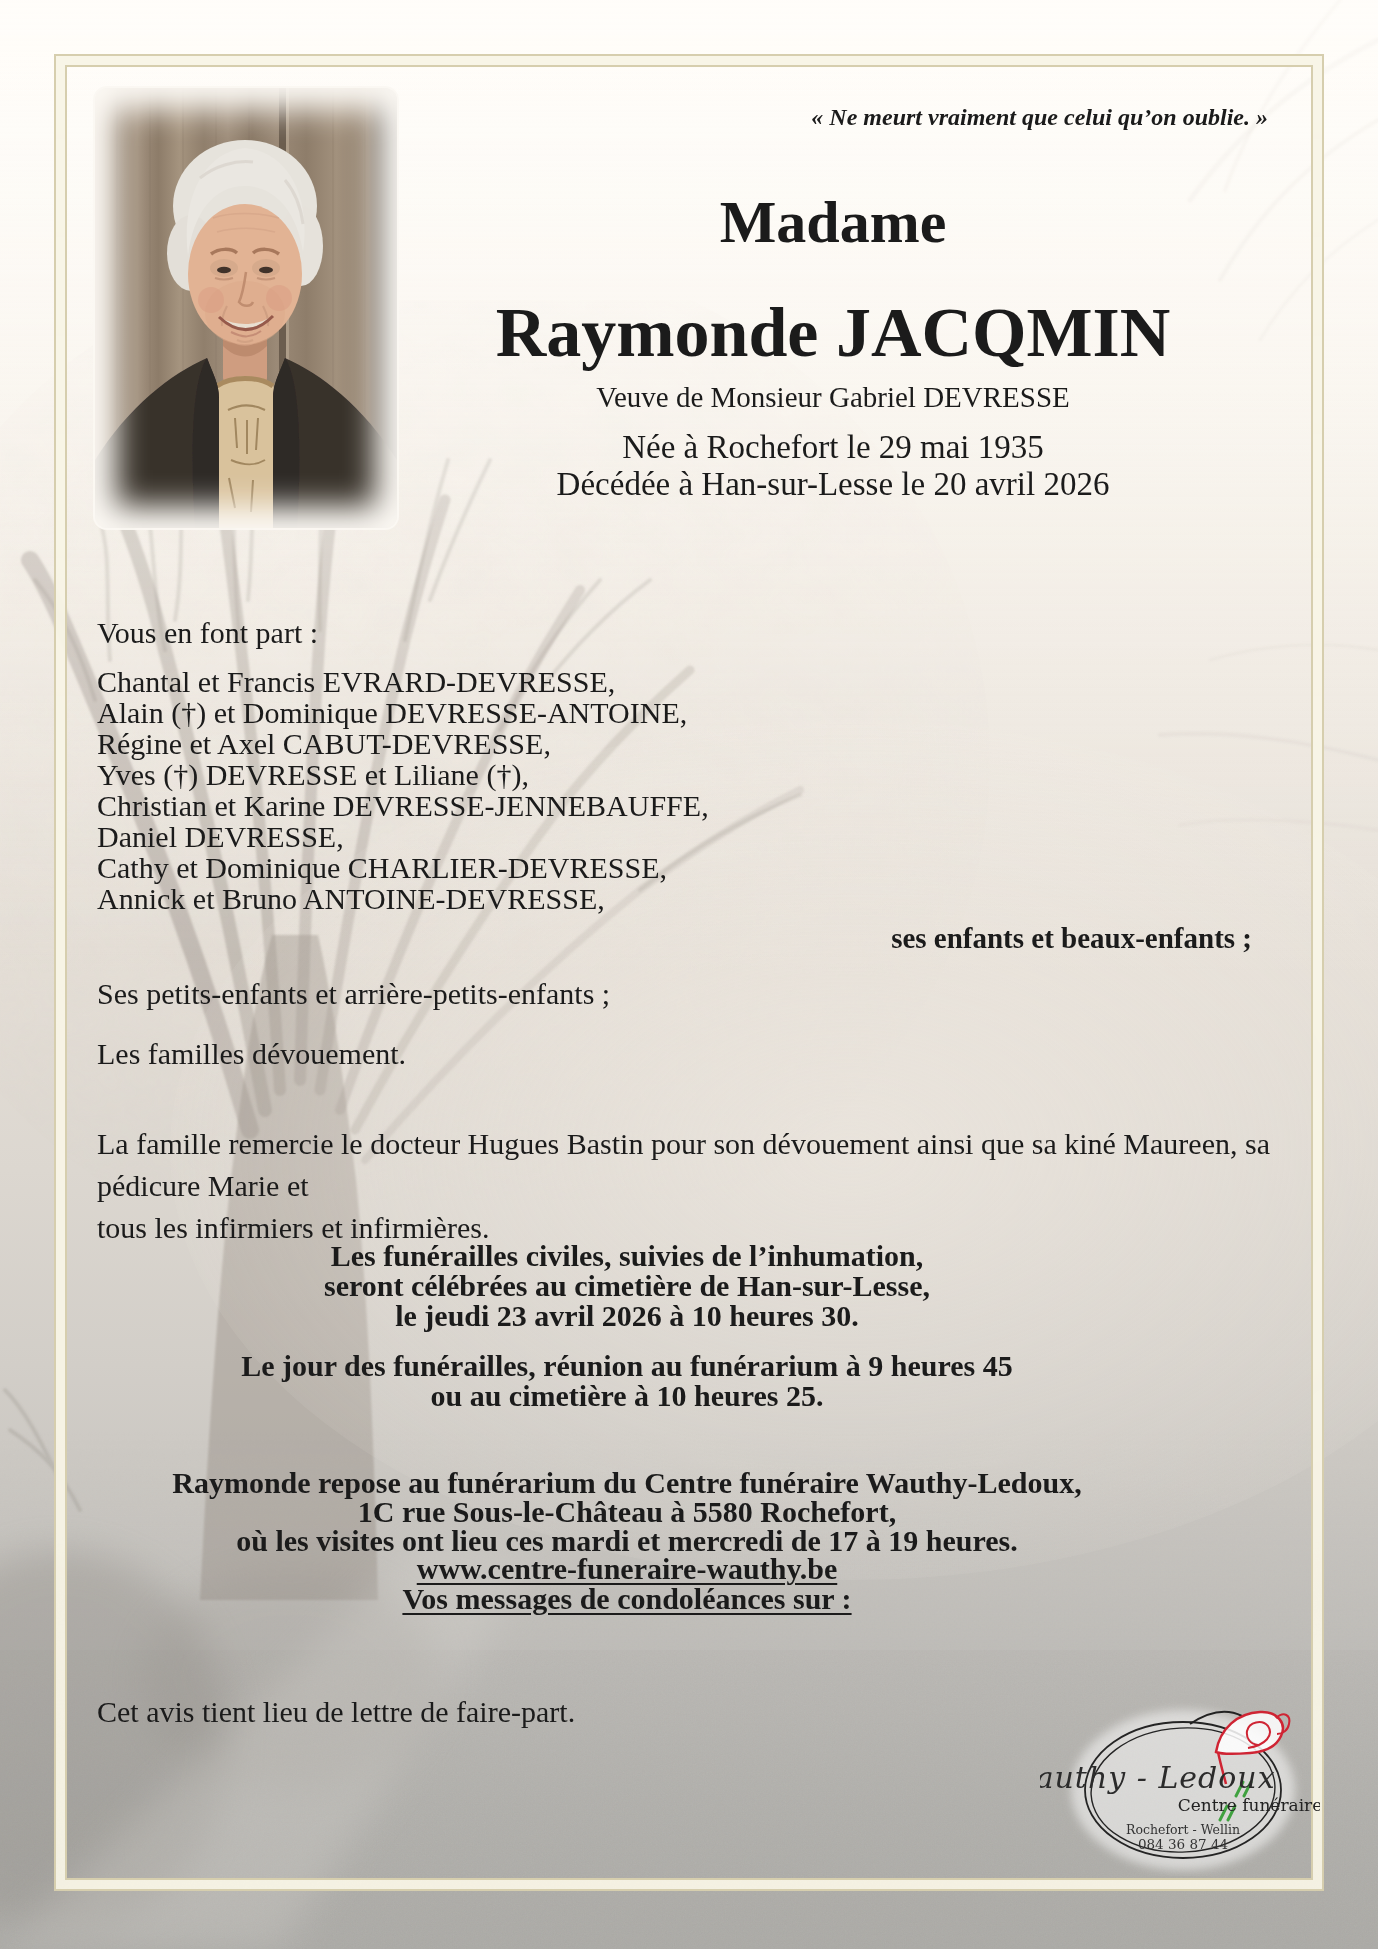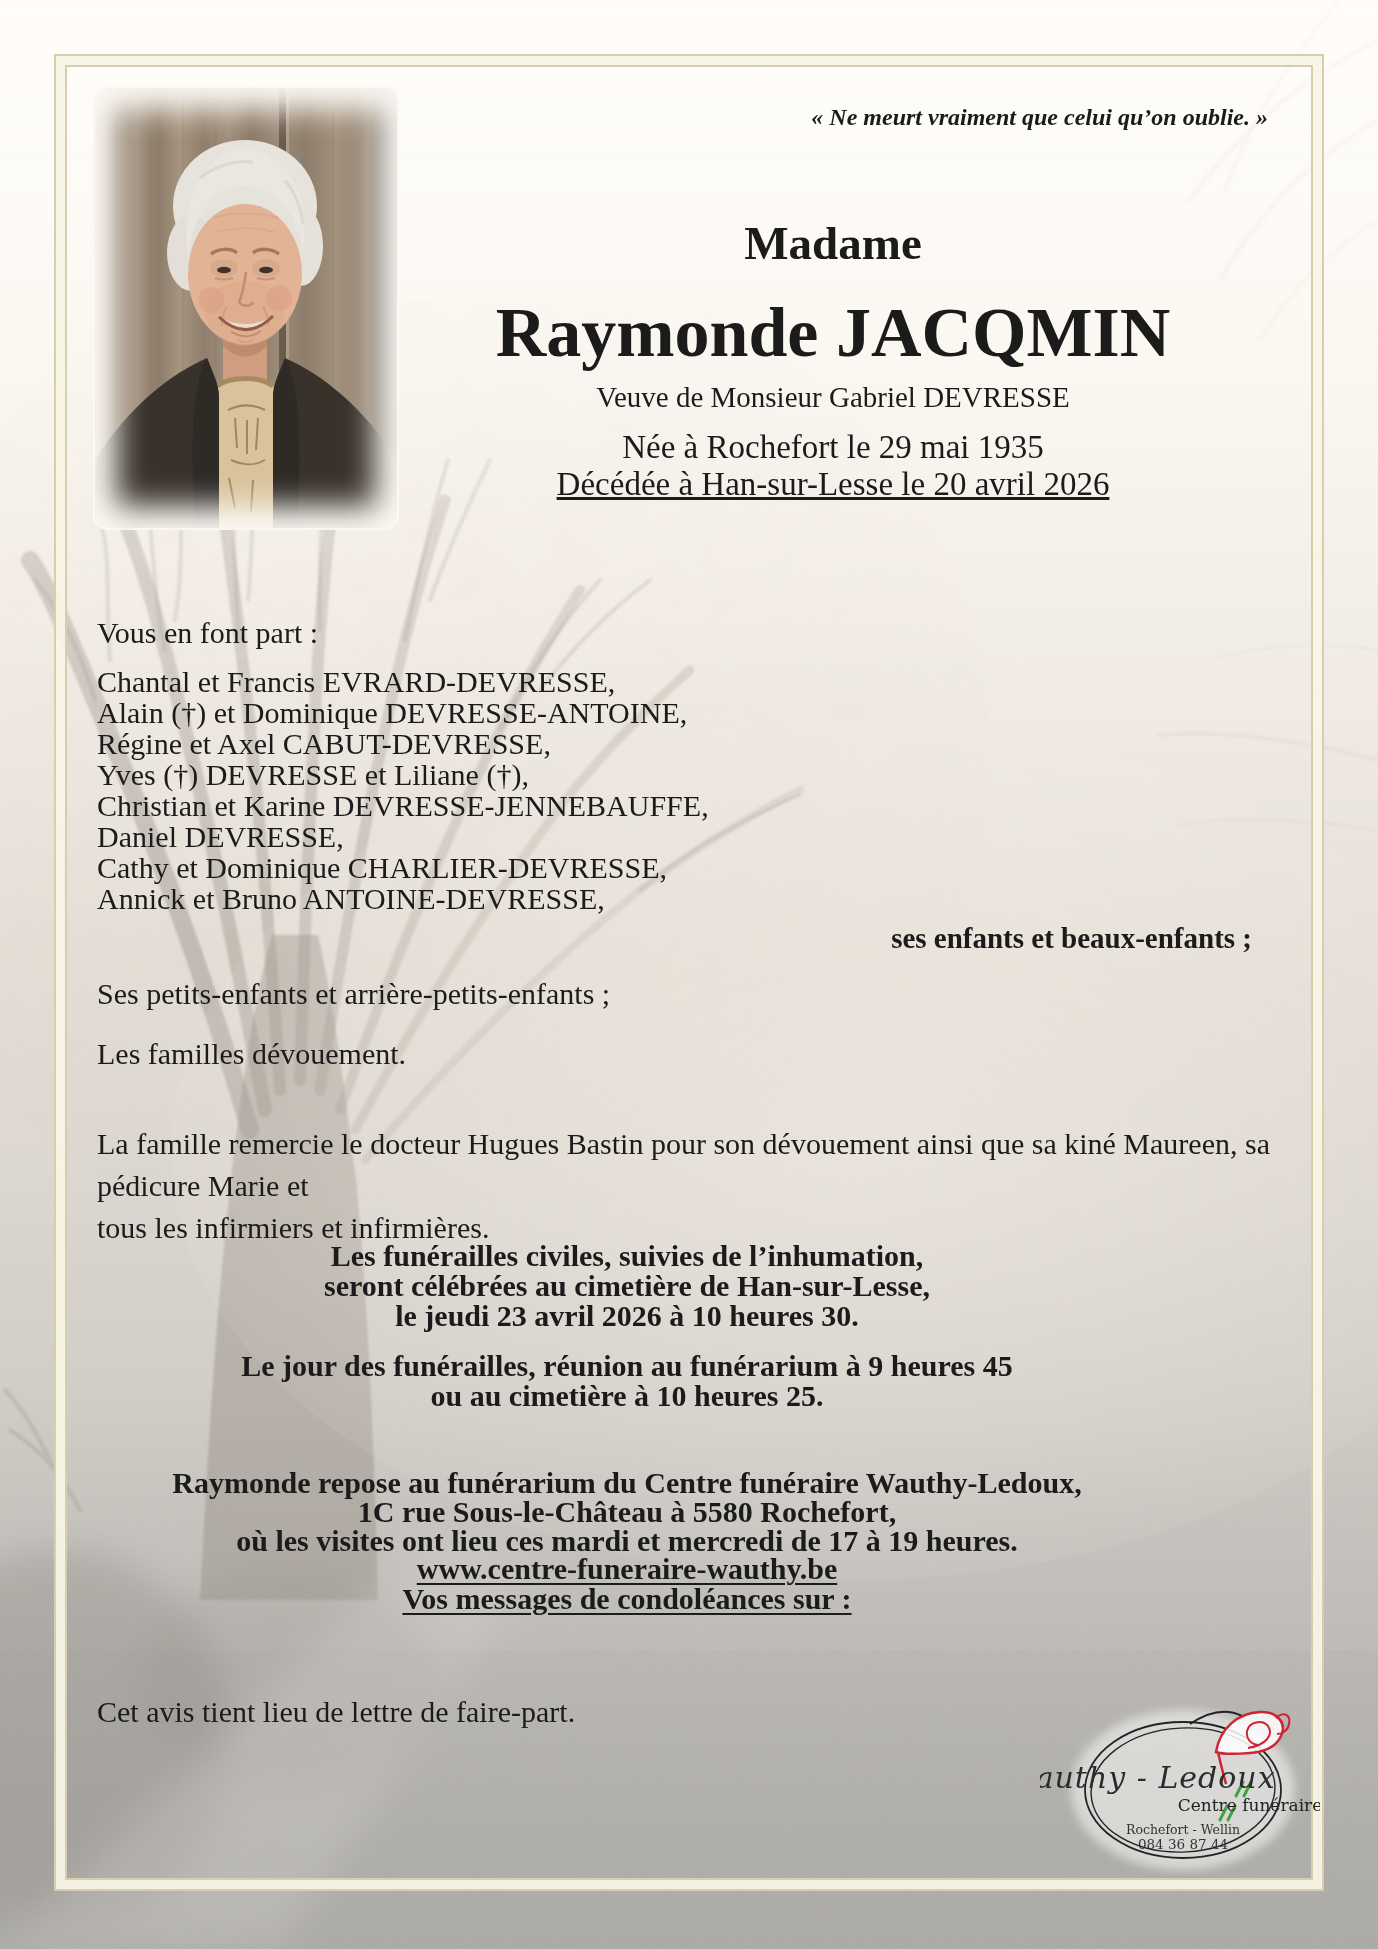--- a/index.html
+++ b/index.html
@@ -28,25 +28,25 @@
   .photo{position:absolute;left:95px;top:88px;width:302px;height:440px;border-radius:12px;}
   .photo svg{width:100%;height:100%;border-radius:12px;display:block;}
   .photo::after{content:"";position:absolute;inset:-2px;border-radius:14px;
     box-shadow:inset 0 0 30px 24px #fbf8f3;pointer-events:none;}
 
   .quote{position:absolute;top:104px;right:110px;
     font-size:24px;font-weight:bold;font-style:italic;}
 
   .center833{position:absolute;left:833px;transform:translateX(-50%);
     white-space:nowrap;text-align:center;}
-  .t-madame{top:216px;font-size:47px;font-weight:bold;}
+  .t-madame{top:188px;font-size:60px;font-weight:bold;}
   .t-name{top:281px;font-size:70px;font-weight:bold;margin-top:12px;}
   .t-widow{top:347px;font-size:29px;margin-top:34px;}
   .t-birth{top:429px;font-size:33px;}
-  .t-death{top:466px;font-size:33px;text-decoration:underline;}
+  .t-death{top:466px;font-size:33px;}
 
   .body-left{position:absolute;left:97px;font-size:30px;line-height:31px;}
   .intro{top:617px;}
   .family-list{top:666px;}
   .children-note{position:absolute;right:126px;top:922px;
     font-size:29px;font-weight:bold;}
   .grandchildren{top:978px;}
   .families{top:1038px;}
   .thanks{top:1123px;line-height:42px;}
 

